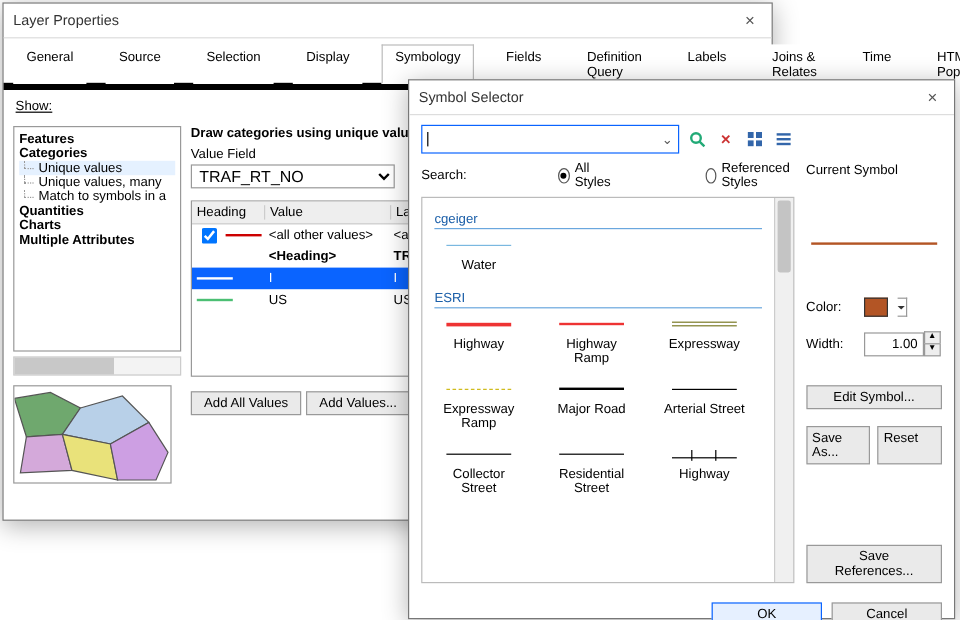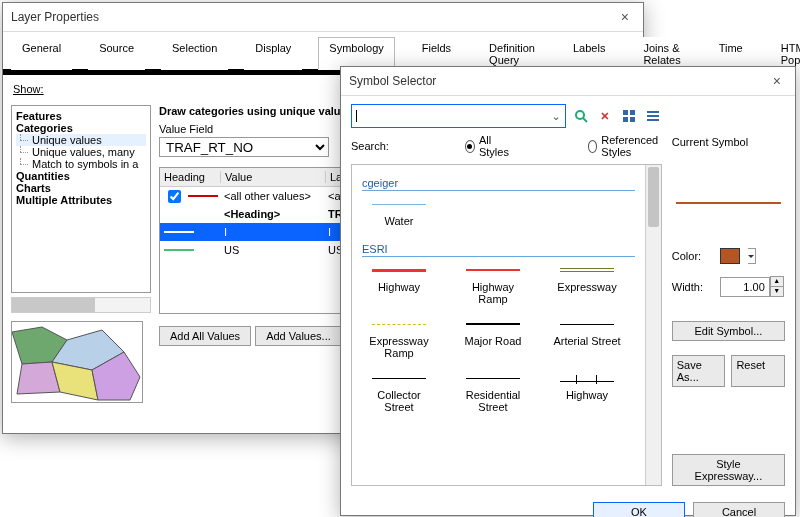--- a/index.html
+++ b/index.html
@@ -330,21 +330,21 @@
                 <div>▼</div>
               </div>
           </div>
         </div>
         <div class="btn" style="margin-top:18px;text-align:center">Edit Symbol...</div>
         <div class="right-btns">
           <div class="btn">Save As...</div>
           <div class="btn">Reset</div>
         </div>
         <div style="flex:1"></div>
-        <div class="btn" style="text-align:center;margin-bottom:0">Style Expressway...</div>
+        <div class="btn" style="text-align:center;margin-bottom:0">Save References...</div>
       </div>
     </div>
     <div class="ss-footer">
       <div class="btn primary" style="width:70px;text-align:center">OK</div>
       <div class="btn" style="width:70px;text-align:center">Cancel</div>
     </div>
   </div>
 
 </div>
 

